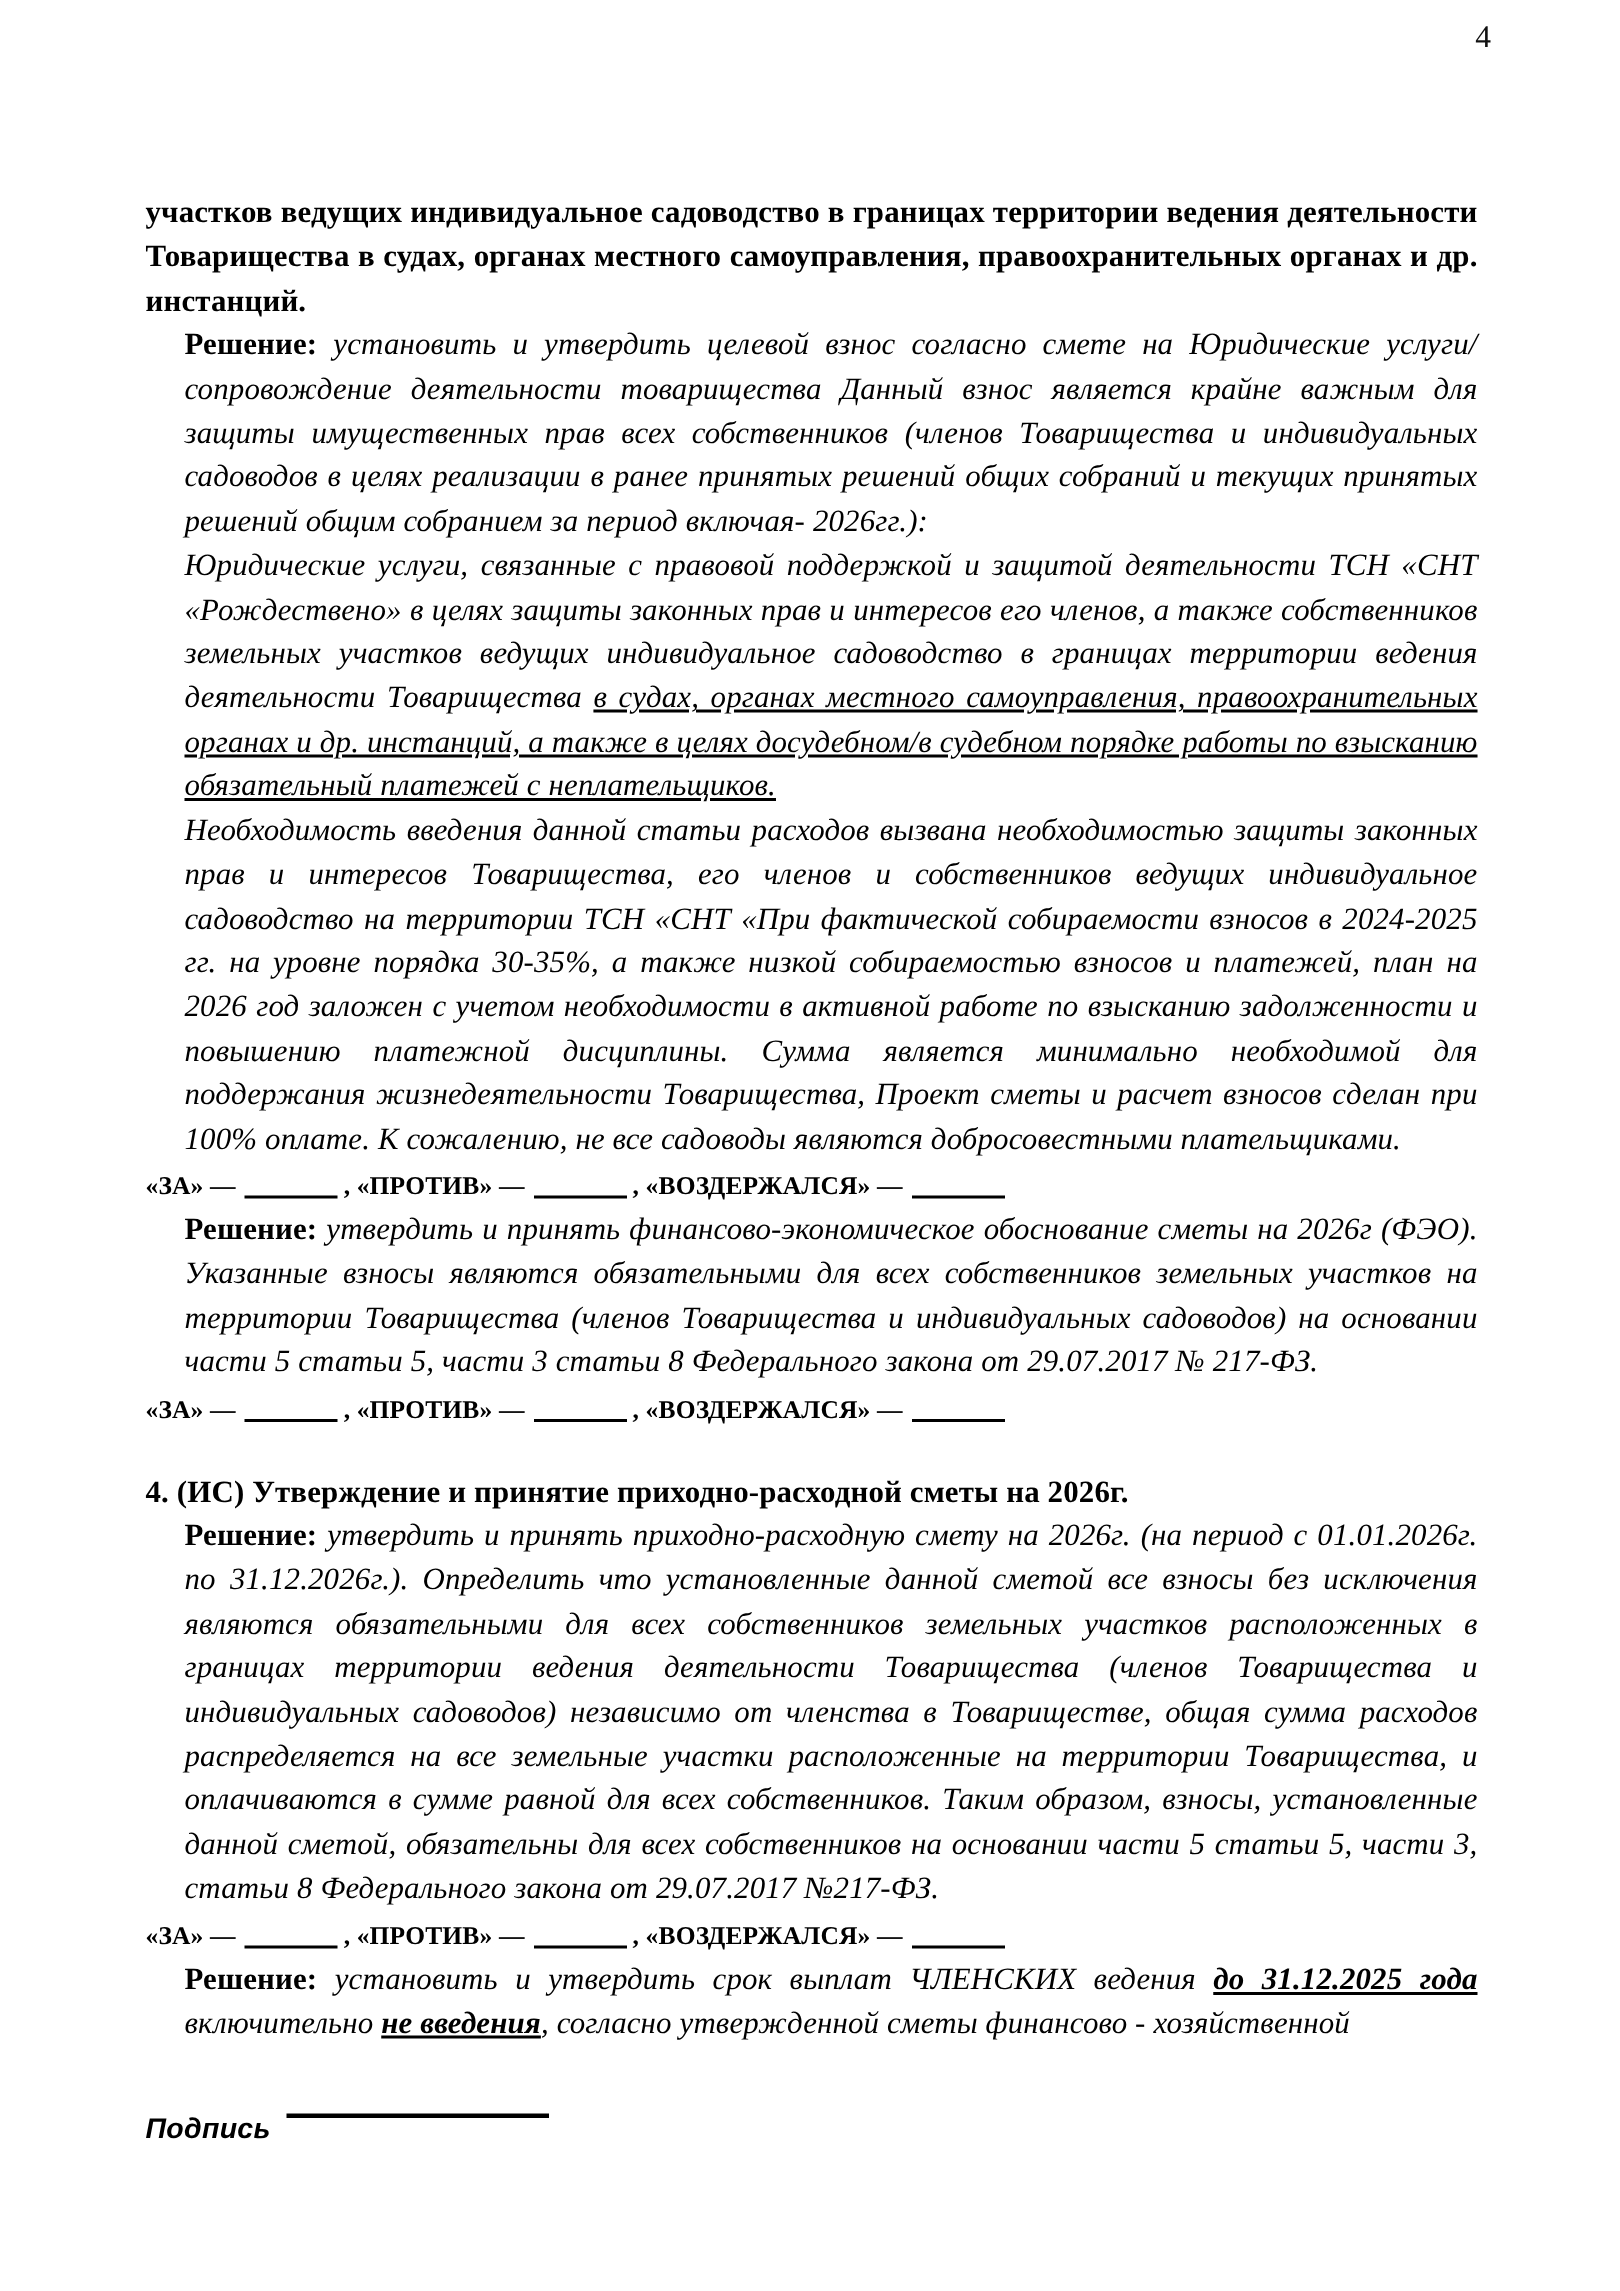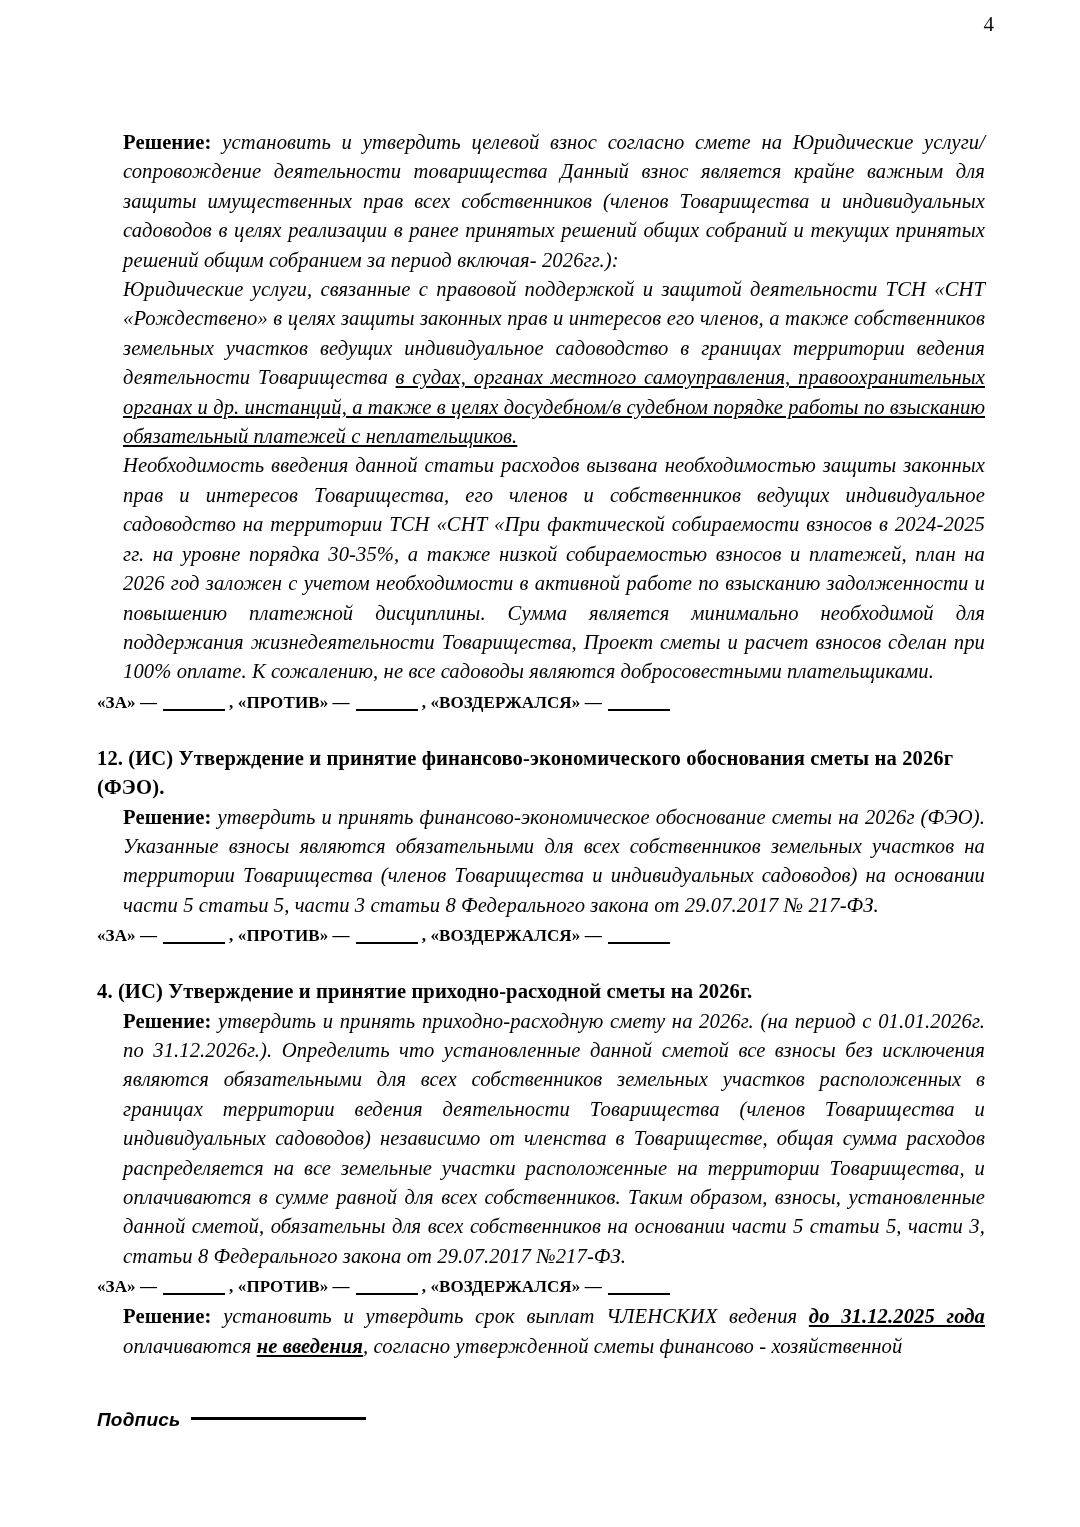--- a/index.html
+++ b/index.html
@@ -105,21 +105,21 @@
     margin: 0 4px 0 6px;
     vertical-align: -3px;
   }
 
   
   .footer {
     position: absolute;
     left: 97px;
     bottom: 96px;
     display: flex;
-    align-items: center;
+    align-items: flex-start;
     gap: 11px;
   }
   .sig-label {
     font-family: "Liberation Sans", "DejaVu Sans", sans-serif;
     font-weight: bold;
     font-style: italic;
     font-size: 19px;
     line-height: 22px;
     letter-spacing: 0.2px;
   }
@@ -132,38 +132,38 @@
 </style>
 </head>
 <body>
 
 <div class="page">
 
   <div class="page-number">4</div>
 
   <div class="content">
 
+    <p class="para-bold">участков ведущих индивидуальное садоводство в границах территории ведения деятельности Товарищества в судах, органах местного самоуправления, правоохранительных органах и др. инстанций.</p>
 
     <p class="para-italic"><span class="lead">Решение:</span><span> установить и утвердить целевой взнос согласно смете на Юридические услуги/сопровождение деятельности товарищества Данный взнос является крайне важным для защиты имущественных прав всех собственников (членов Товарищества и индивидуальных садоводов в целях реализации в ранее принятых решений общих собраний и текущих принятых решений общим собранием за период включая- 2026гг.):</span></p>
 
     <p class="para-italic"><span>Юридические услуги, связанные с правовой поддержкой и защитой деятельности ТСН «СНТ «Рождествено» в целях защиты законных прав и интересов его членов, а также собственников земельных участков ведущих индивидуальное садоводство в границах территории ведения деятельности Товарищества </span><span class="u">в судах, органах местного самоуправления, правоохранительных органах и др. инстанций, а также в целях досудебном/в судебном порядке работы по взысканию обязательный платежей с неплательщиков.</span></p>
 
     <p class="para-italic">Необходимость введения данной статьи расходов вызвана необходимостью защиты законных прав и интересов Товарищества, его членов и собственников ведущих индивидуальное садоводство на территории ТСН «СНТ «При фактической собираемости взносов в 2024-2025 гг. на уровне порядка 30-35%, а также низкой собираемостью взносов и платежей, план на 2026 год заложен с учетом необходимости в активной работе по взысканию задолженности и повышению платежной дисциплины. Сумма является минимально необходимой для поддержания жизнедеятельности Товарищества, Проект сметы и расчет взносов сделан при 100% оплате. К сожалению, не все садоводы являются добросовестными плательщиками.</p>
 
     <p class="vote-line"><span>«ЗА» —</span><span class="vote-blank"></span><span>, «ПРОТИВ» —</span><span class="vote-blank"></span><span>, «ВОЗДЕРЖАЛСЯ» —</span><span class="vote-blank"></span></p>
 
-    <p class="section-heading">12. (ИС) Утверждение и принятие финансово-экономического обоснования сметы на 2026г (ФЭО).</p>
     <p class="para-italic"><span class="lead">Решение:</span><span> утвердить и принять финансово-экономическое обоснование сметы на 2026г (ФЭО). Указанные взносы являются обязательными для всех собственников земельных участков на территории Товарищества (членов Товарищества и индивидуальных садоводов) на основании части 5 статьи 5, части 3 статьи 8 Федерального закона от 29.07.2017 № 217-ФЗ.</span></p>
     <p class="vote-line"><span>«ЗА» —</span><span class="vote-blank"></span><span>, «ПРОТИВ» —</span><span class="vote-blank"></span><span>, «ВОЗДЕРЖАЛСЯ» —</span><span class="vote-blank"></span></p>
 
     <p class="section-heading">4. (ИС) Утверждение и принятие приходно-расходной сметы на 2026г.</p>
     <p class="para-italic"><span class="lead">Решение:</span><span> утвердить и принять приходно-расходную смету на 2026г. (на период с 01.01.2026г. по 31.12.2026г.). Определить что установленные данной сметой все взносы без исключения являются обязательными для всех собственников земельных участков расположенных в границах территории ведения деятельности Товарищества (членов Товарищества и индивидуальных садоводов) независимо от членства в Товариществе, общая сумма расходов распределяется на все земельные участки расположенные на территории Товарищества, и оплачиваются в сумме равной для всех собственников. Таким образом, взносы, установленные данной сметой, обязательны для всех собственников на основании части 5 статьи 5, части 3, статьи 8 Федерального закона от 29.07.2017 №217-ФЗ.</span></p>
     <p class="vote-line"><span>«ЗА» —</span><span class="vote-blank"></span><span>, «ПРОТИВ» —</span><span class="vote-blank"></span><span>, «ВОЗДЕРЖАЛСЯ» —</span><span class="vote-blank"></span></p>
 
-    <p class="para-italic"><span class="lead">Решение:</span><span> установить и утвердить срок выплат ЧЛЕНСКИХ ведения </span><span class="bu">до 31.12.2025 года</span><span> оплачиваются </span><span class="bu">не введения</span><span>, согласно утвержденной сметы финансово - хозяйственной</span></p>
+    <p class="para-italic"><span class="lead">Решение:</span><span> установить и утвердить срок выплат ЧЛЕНСКИХ ведения </span><span class="bu">до 31.12.2025 года</span><span> включительно </span><span class="bu">не введения</span><span>, согласно утвержденной сметы финансово - хозяйственной</span></p>
 
   </div>
 
   <div class="footer">
     <span class="sig-label">Подпись</span>
     <span class="sig-rule"></span>
   </div>
 
 </div>
 

